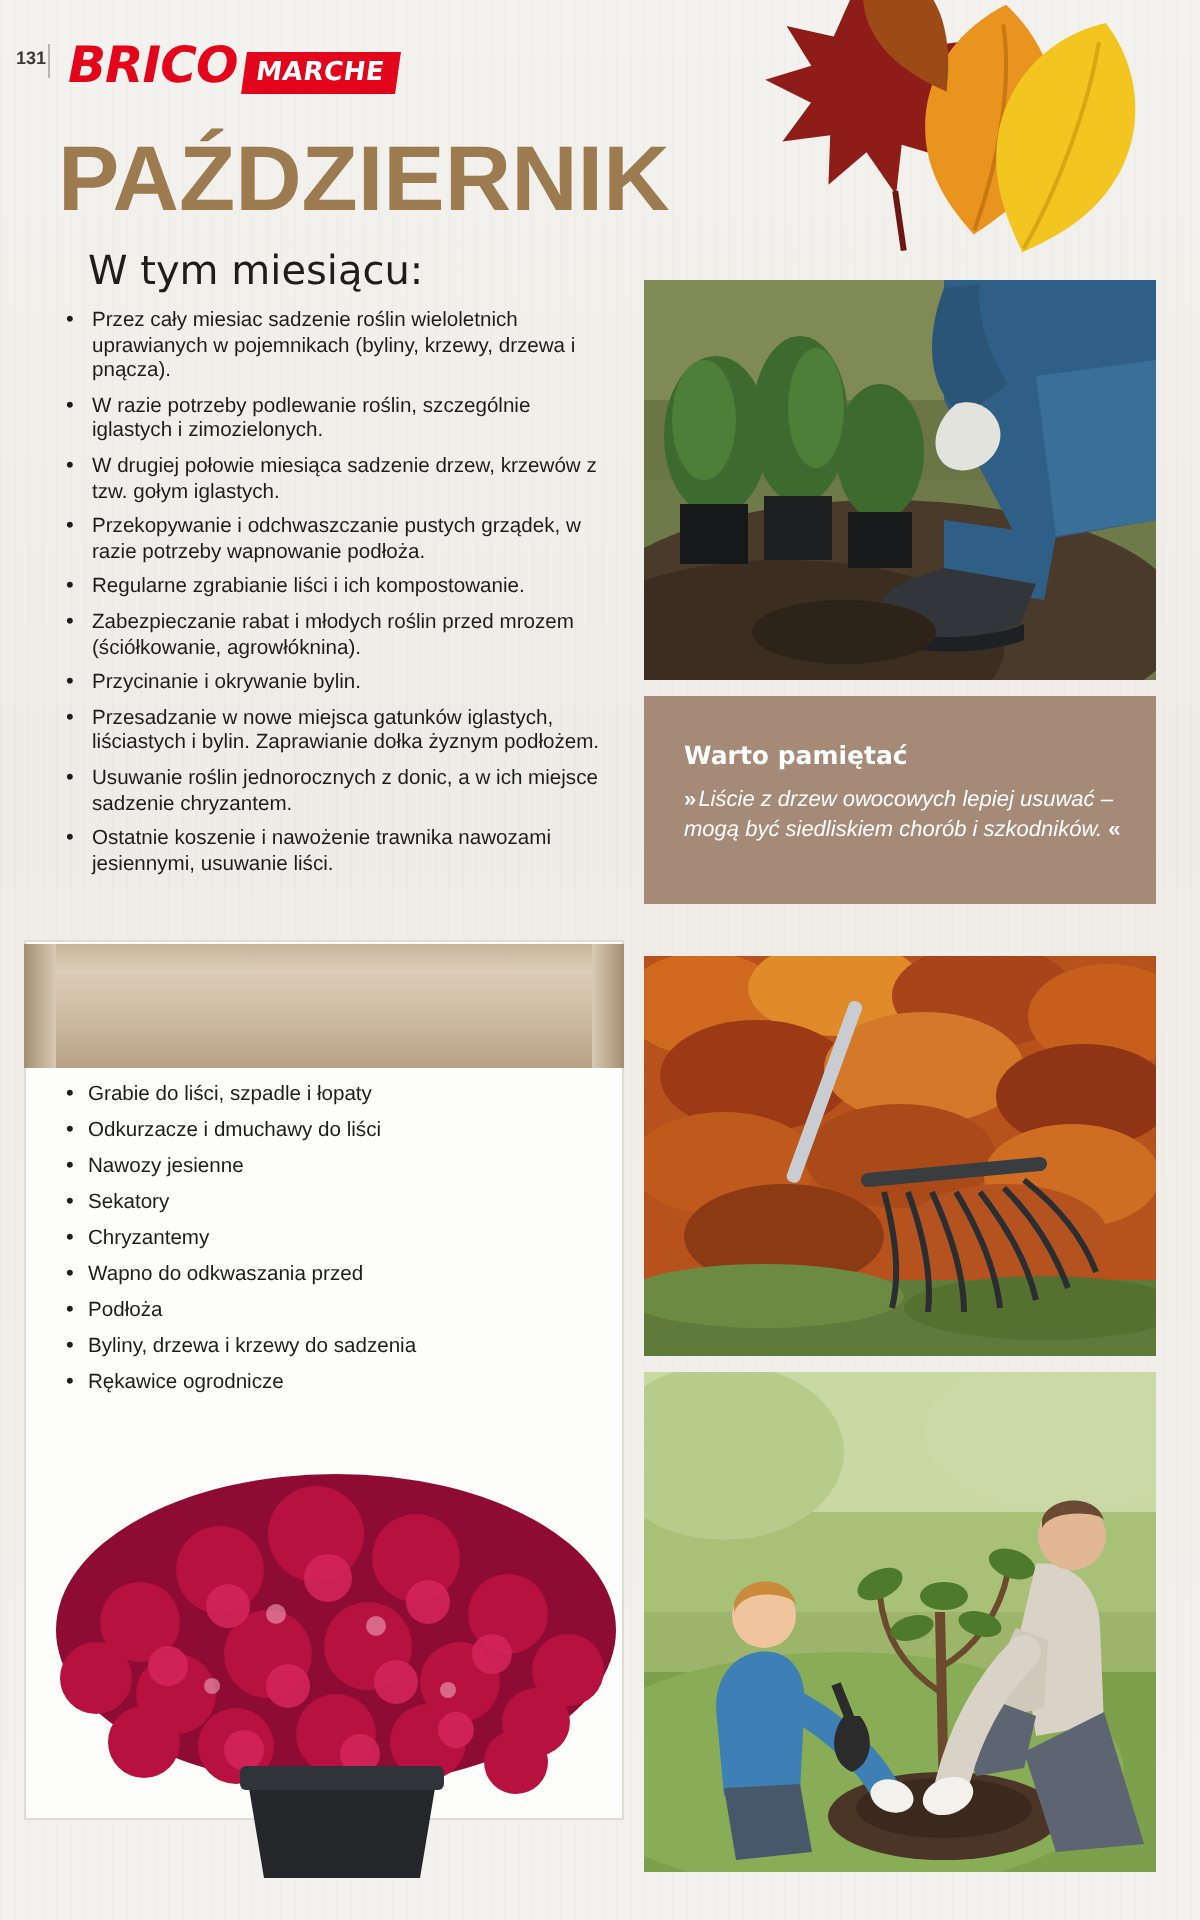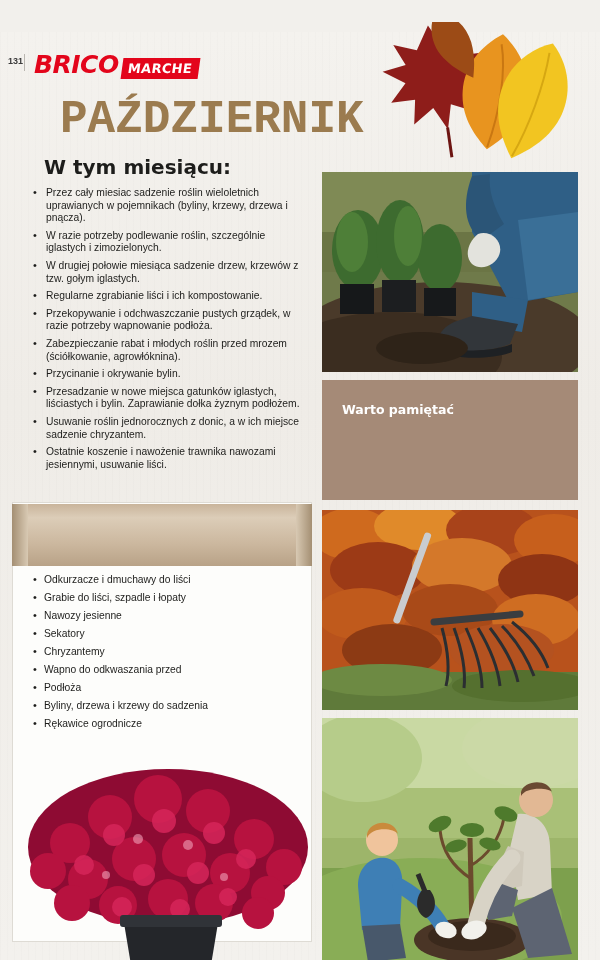--- a/index.html
+++ b/index.html
@@ -8,21 +8,20 @@
     width: 600px; height: 960px;
     font-family: "Liberation Sans", sans-serif;
     background: #f2f0ec;
     position: relative;
     overflow: hidden;
   }
   .page {
     position: absolute; inset: 0;
     background:
       linear-gradient(180deg, #f4f2ee 0%, #efece7 40%, #f3f1ed 100%);
-    margin-top: 32px;
   }
   
   .paper-texture {
     position:absolute; inset:0;
     background-image:
       repeating-linear-gradient(90deg, rgba(0,0,0,0.012) 0px, rgba(0,0,0,0.012) 1px, transparent 1px, transparent 7px);
     pointer-events:none;
   }
 
   
@@ -53,31 +52,31 @@
     padding: 3px 7px 3px 6px;
     transform: skewX(-8deg);
     font-family: "DejaVu Sans", sans-serif;
   }
 
   
   .leaves { position:absolute; right:0; top:-10px; width:260px; height:160px; }
 
   
   .title {
-    position:absolute; left:60px; top:62px;
-    font-family: Liberation Mono, monospace;
+    position:absolute; left:29px; top:62px;
+    font-family: Liberation Sans, sans-serif;
     font-weight: bold; font-size: 46px; letter-spacing: 0px;
     color: #9b7b4f;
   }
 
   
   .subtitle {
     position:absolute; left:44px; top:123px;
     font-family:"DejaVu Sans", sans-serif;
-    font-weight:bold; font-size:20px; color:#1d1d1b;
+    font-weight:normal; font-size:20px; color:#1d1d1b;
   }
 
   
   .main-list {
     position:absolute; left:30px; top:155px; width:278px;
     font-size:10.3px; line-height:12.6px; color:#1d1d1b;
   }
   .main-list li { margin-bottom: 5px; padding-left: 2px; }
   ul.dots { margin:0; padding-left:14px; list-style: none; }
   ul.dots li { position:relative; }
@@ -87,21 +86,21 @@
   }
 
   
   .photo { position:absolute; overflow:hidden; }
   .photo-top { left:322px; top:140px; width:256px; height:200px; }
   .photo-mid { left:322px; top:478px; width:256px; height:200px; }
   .photo-bot { left:322px; top:686px; width:256px; height:250px; }
 
   
   .note-box {
-    position:absolute; left:322px; top:348px; width:256px; height:120px;
+    position:absolute; left:322px; top:348px; width:256px; height:104px;
     background:#a58a77;
     color:#fff; padding:22px 18px 12px 20px;
   }
   .note-title {
     font-family:"DejaVu Sans", sans-serif;
     font-weight:bold; font-size:12.5px; margin-bottom:8px; color:#ffffff;
   }
   .note-text {
     font-size:11px; font-style:italic; line-height:15px; color:#ffffff;
   }
@@ -183,22 +182,22 @@
   </div>
 
   <div class="title">PAŹDZIERNIK</div>
 
   <div class="subtitle">W tym miesiącu:</div>
   <div class="main-list">
     <ul class="dots">
       <li>Przez cały miesiac sadzenie roślin wieloletnich uprawianych w pojemnikach (byliny, krzewy, drzewa i pnącza).</li>
       <li>W razie potrzeby podlewanie roślin, szczególnie iglastych i zimozielonych.</li>
       <li>W drugiej połowie miesiąca sadzenie drzew, krzewów z tzw. gołym iglastych.</li>
+      <li>Przekopywanie i odchwaszczanie pustych grządek, w razie potrzeby wapnowanie podłoża.</li>
       <li>Regularne zgrabianie liści i ich kompostowanie.</li>
-      <li>Przekopywanie i odchwaszczanie pustych grządek, w razie potrzeby wapnowanie podłoża.</li>
       <li>Zabezpieczanie rabat i młodych roślin przed mrozem (ściółkowanie, agrowłóknina).</li>
       <li>Przycinanie i okrywanie bylin.</li>
       <li>Przesadzanie w nowe miejsca gatunków iglastych, liściastych i bylin. Zaprawianie dołka żyznym podłożem.</li>
       <li>Usuwanie roślin jednorocznych z donic, a w ich miejsce sadzenie chryzantem.</li>
       <li>Ostatnie koszenie i nawożenie trawnika nawozami jesiennymi, usuwanie liści.</li>
     </ul>
   </div>
 
   <div class="photo photo-top">
     <svg width="256" height="200" viewBox="0 0 256 200">
@@ -235,20 +234,25 @@
 
       <path d="M132 150 C120 156 112 166 120 174 C130 182 170 180 188 172 L196 152 L150 144 Z" fill="#32363a"></path>
       <path d="M118 170 C130 182 172 180 190 172 L190 180 C170 188 128 188 116 178 Z" fill="#1e2124"></path>
 
       <ellipse cx="100" cy="176" rx="46" ry="16" fill="#2e2318"></ellipse>
     </svg>
   </div>
 
   <div class="note-box">
     <div class="note-title">Warto pamiętać</div>
+    <div class="note-text">
+      <span class="chev">»</span>
+      <span>Liście z drzew owocowych lepiej usuwać – mogą być siedliskiem chorób i szkodników.</span>
+      <span class="chev">«</span>
+    </div>
   </div>
 
   <div class="photo photo-mid">
     <svg width="256" height="200" viewBox="0 0 256 200">
       <rect width="256" height="200" fill="#b8521c"></rect>
 
       <g>
         <ellipse cx="30" cy="24" rx="40" ry="26" fill="#cf6a1e"></ellipse>
         <ellipse cx="96" cy="16" rx="44" ry="24" fill="#e08a2a"></ellipse>
         <ellipse cx="170" cy="20" rx="46" ry="26" fill="#a8431a"></ellipse>
@@ -283,22 +287,22 @@
     </svg>
   </div>
 
   <div class="masz-panel"></div>
   <div class="masz-banner">
     <div class="curl-l"></div>
     <div class="curl-r"></div>
   </div>
   <div class="masz-list">
     <ul class="dots">
+      <li>Grabie do liści, szpadle i łopaty</li>
       <li>Odkurzacze i dmuchawy do liści</li>
-      <li>Grabie do liści, szpadle i łopaty</li>
       <li>Nawozy jesienne</li>
       <li>Sekatory</li>
       <li>Chryzantemy</li>
       <li>Wapno do odkwaszania przed</li>
       <li>Podłoża</li>
       <li>Byliny, drzewa i krzewy do sadzenia</li>
       <li>Rękawice ogrodnicze</li>
     </ul>
   </div>
 

